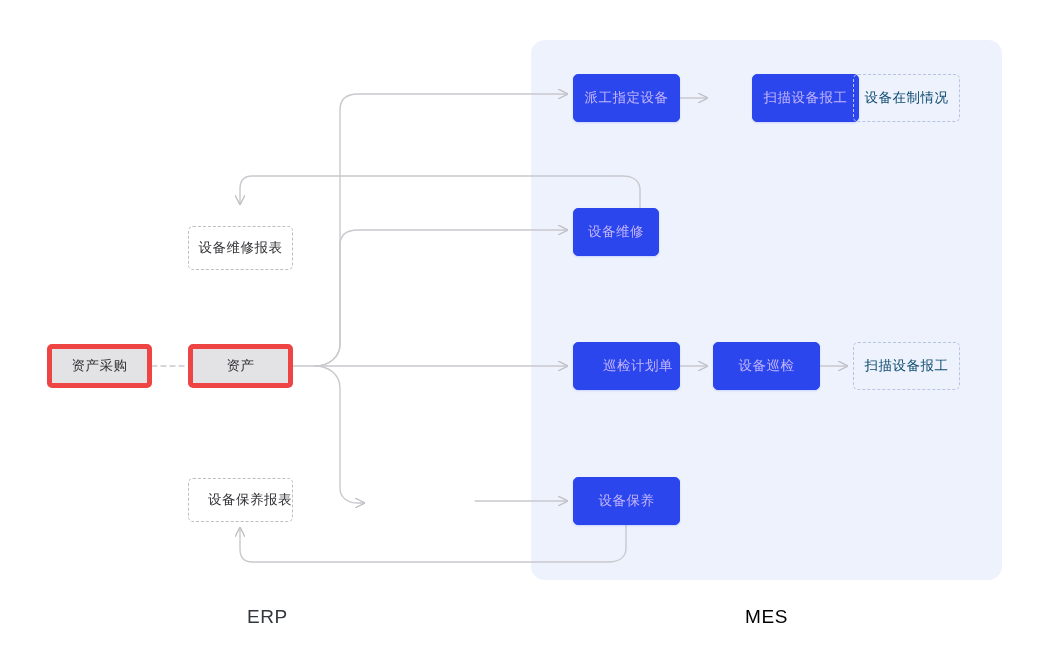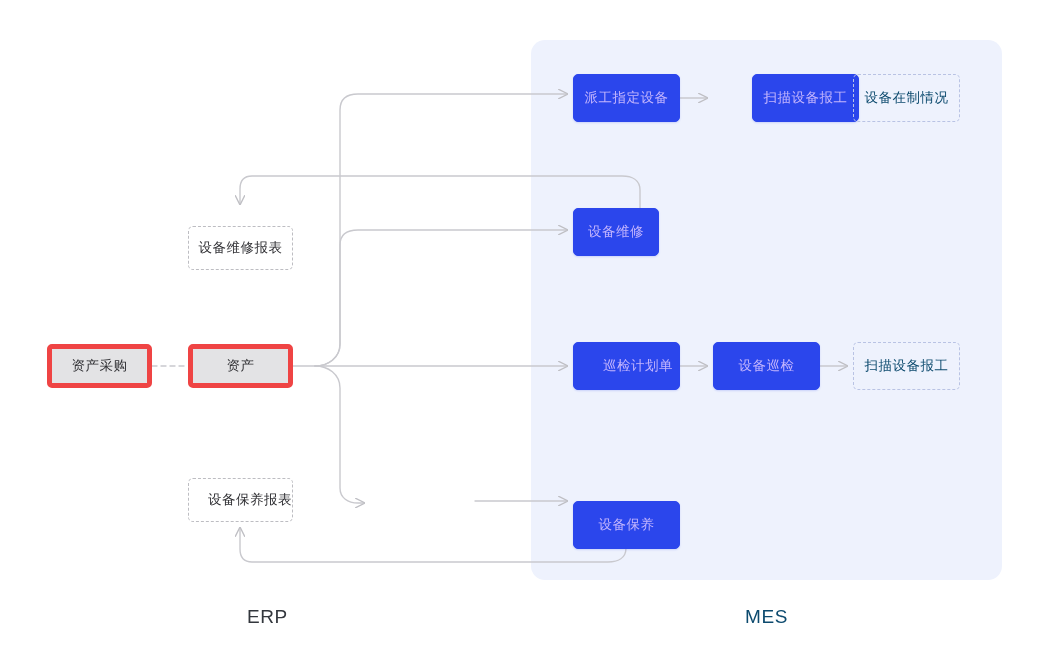--- a/index.html
+++ b/index.html
@@ -67,21 +67,21 @@
     color: #0c4a6e;
     border: 1px dashed #b9c3e4;
   }
   .zone-label {
     position: absolute;
     font-size: 19px;
     letter-spacing: 0.6px;
     z-index: 3;
   }
   .zone-label.erp { color: #33373d; }
-  .zone-label.mes { color: #0c4a6e; }
+  .zone-label.mes { color: #000000; }
 </style>
 </head>
 <body>
 
 <div id="canvas">
 
   <div class="mes-panel"></div>
 
   <svg id="wires" viewBox="0 0 1046 665" xmlns="http://www.w3.org/2000/svg">
     <defs>
@@ -157,20 +157,20 @@
   </div>
 
   <div class="node node-blue" style="left:713px;top:342px;width:107px;height:48px;align-items:center;">
     <span>设备巡检</span>
   </div>
 
   <div class="node node-dashed-blue" style="left:853px;top:342px;width:107px;height:48px;">
     <span>扫描设备报工</span>
   </div>
 
-  <div class="node node-blue" style="left:573px;top:477px;width:107px;height:48px;margin-top:24px;">
+  <div class="node node-blue" style="left:573px;top:477px;width:107px;height:48px;">
     <span>设备保养</span>
   </div>
 
   <div class="zone-label erp" style="left:247px;top:606px;text-align:center;">ERP</div>
   <div class="zone-label mes" style="left:745px;top:606px;">MES</div>
 
 </div>
 
 </body></html>

